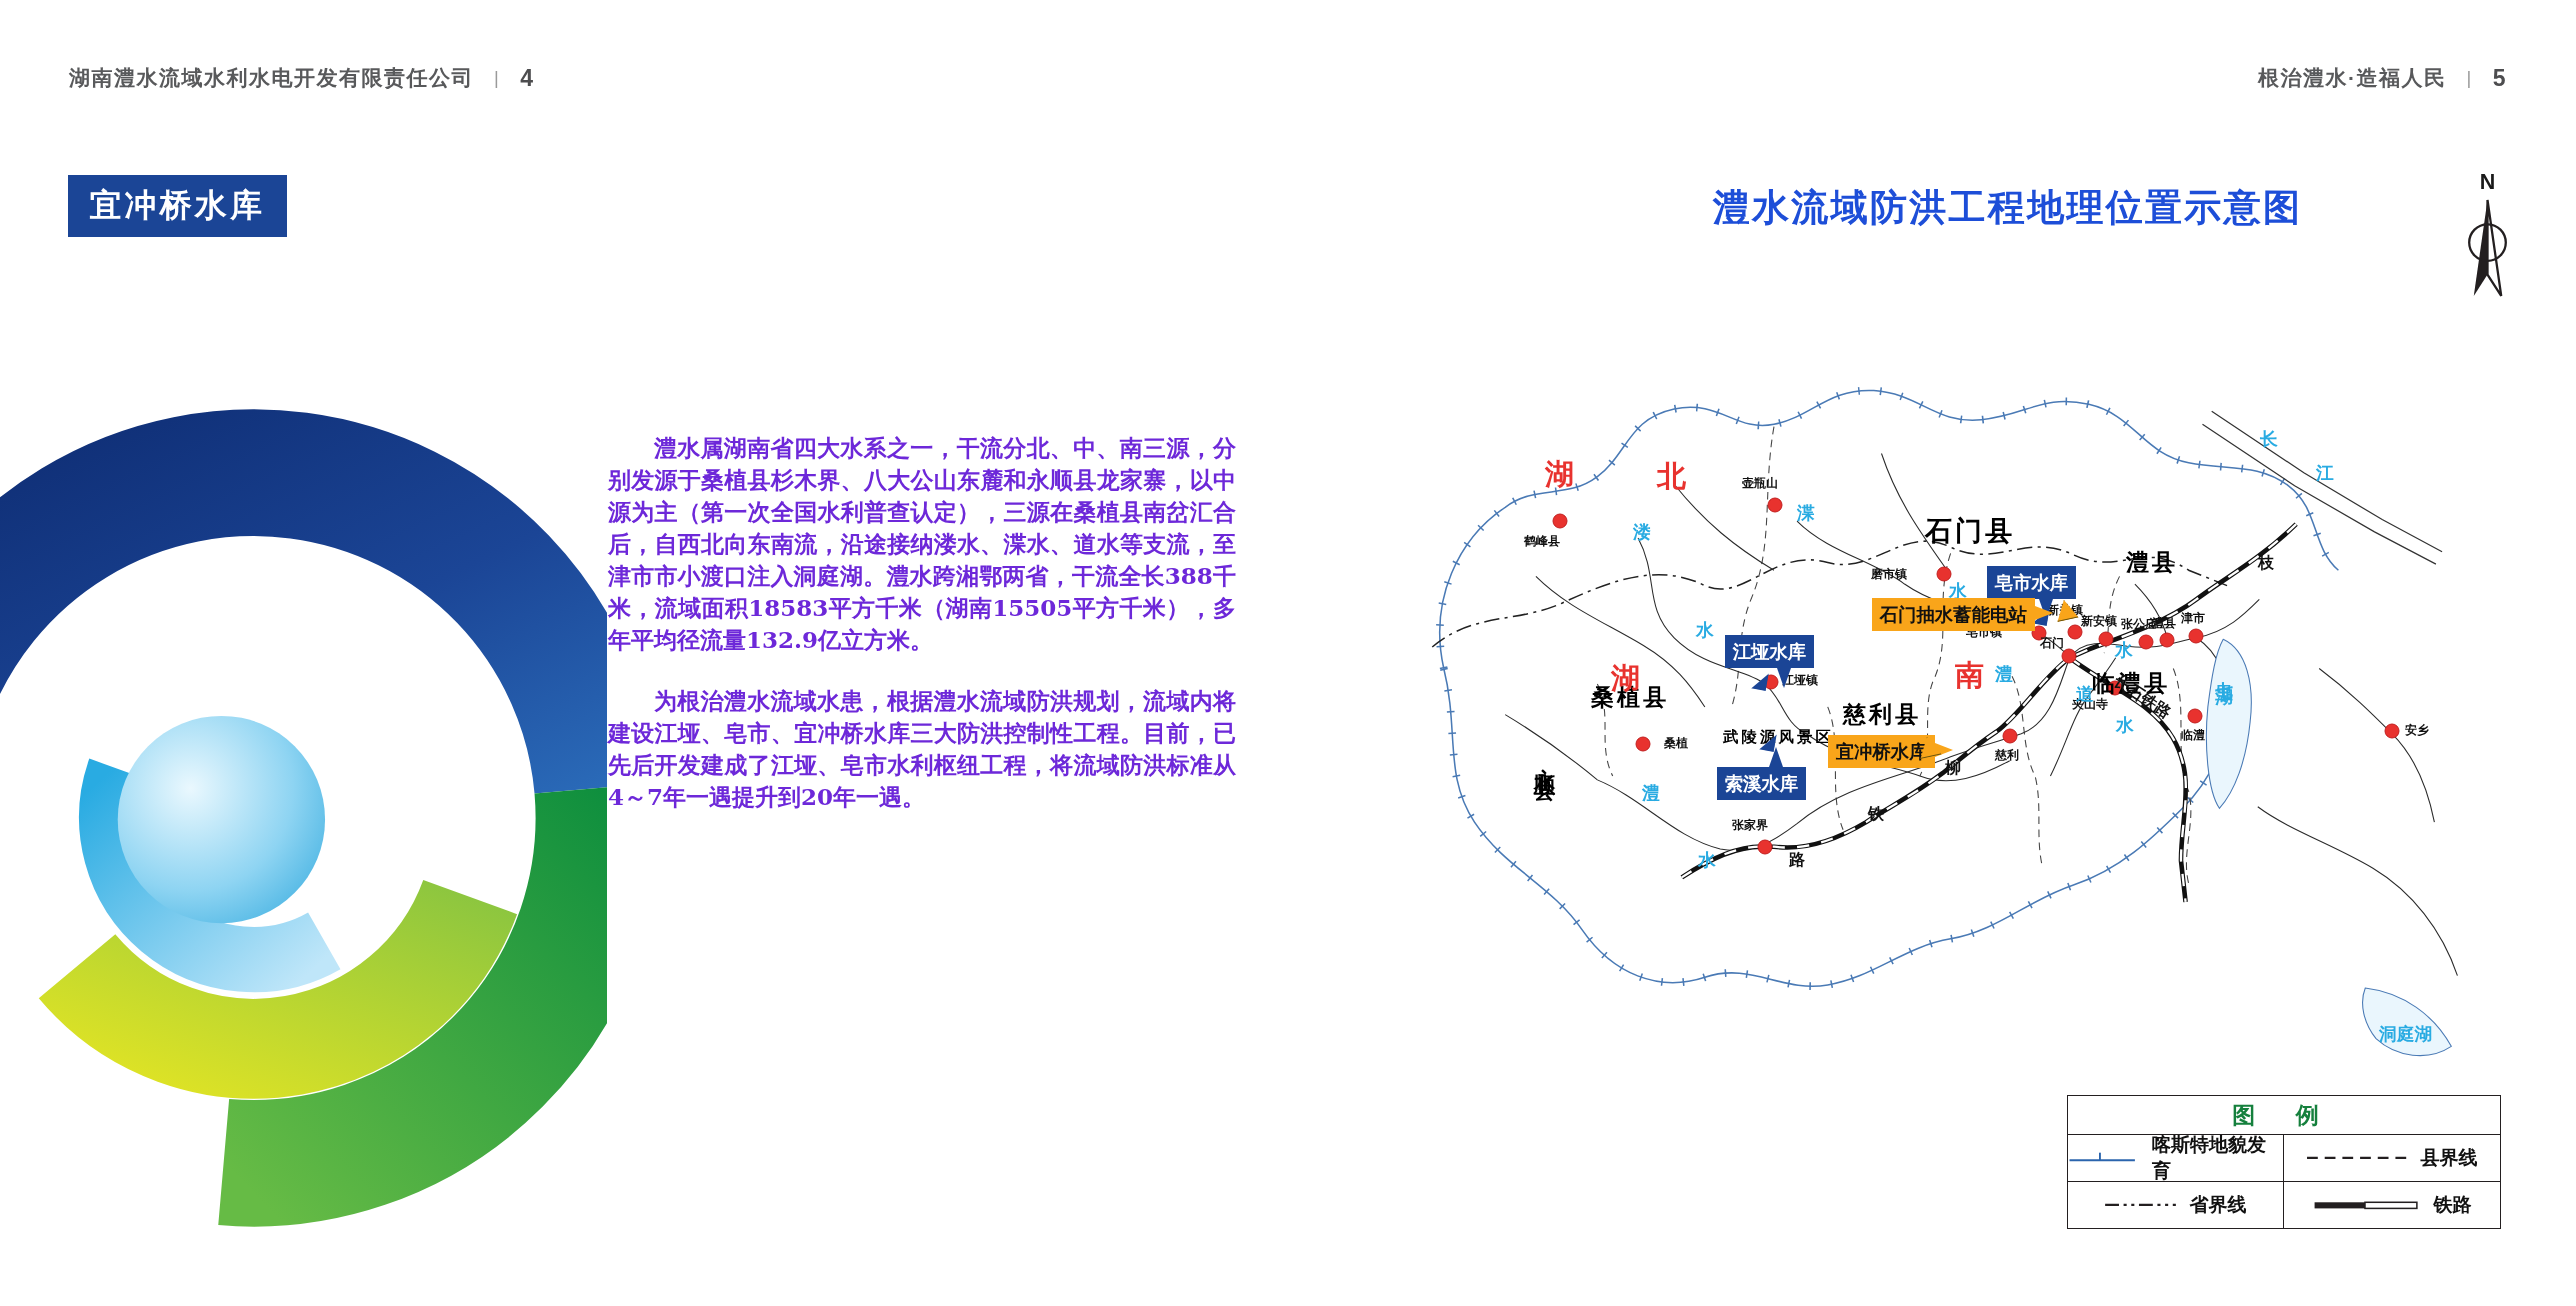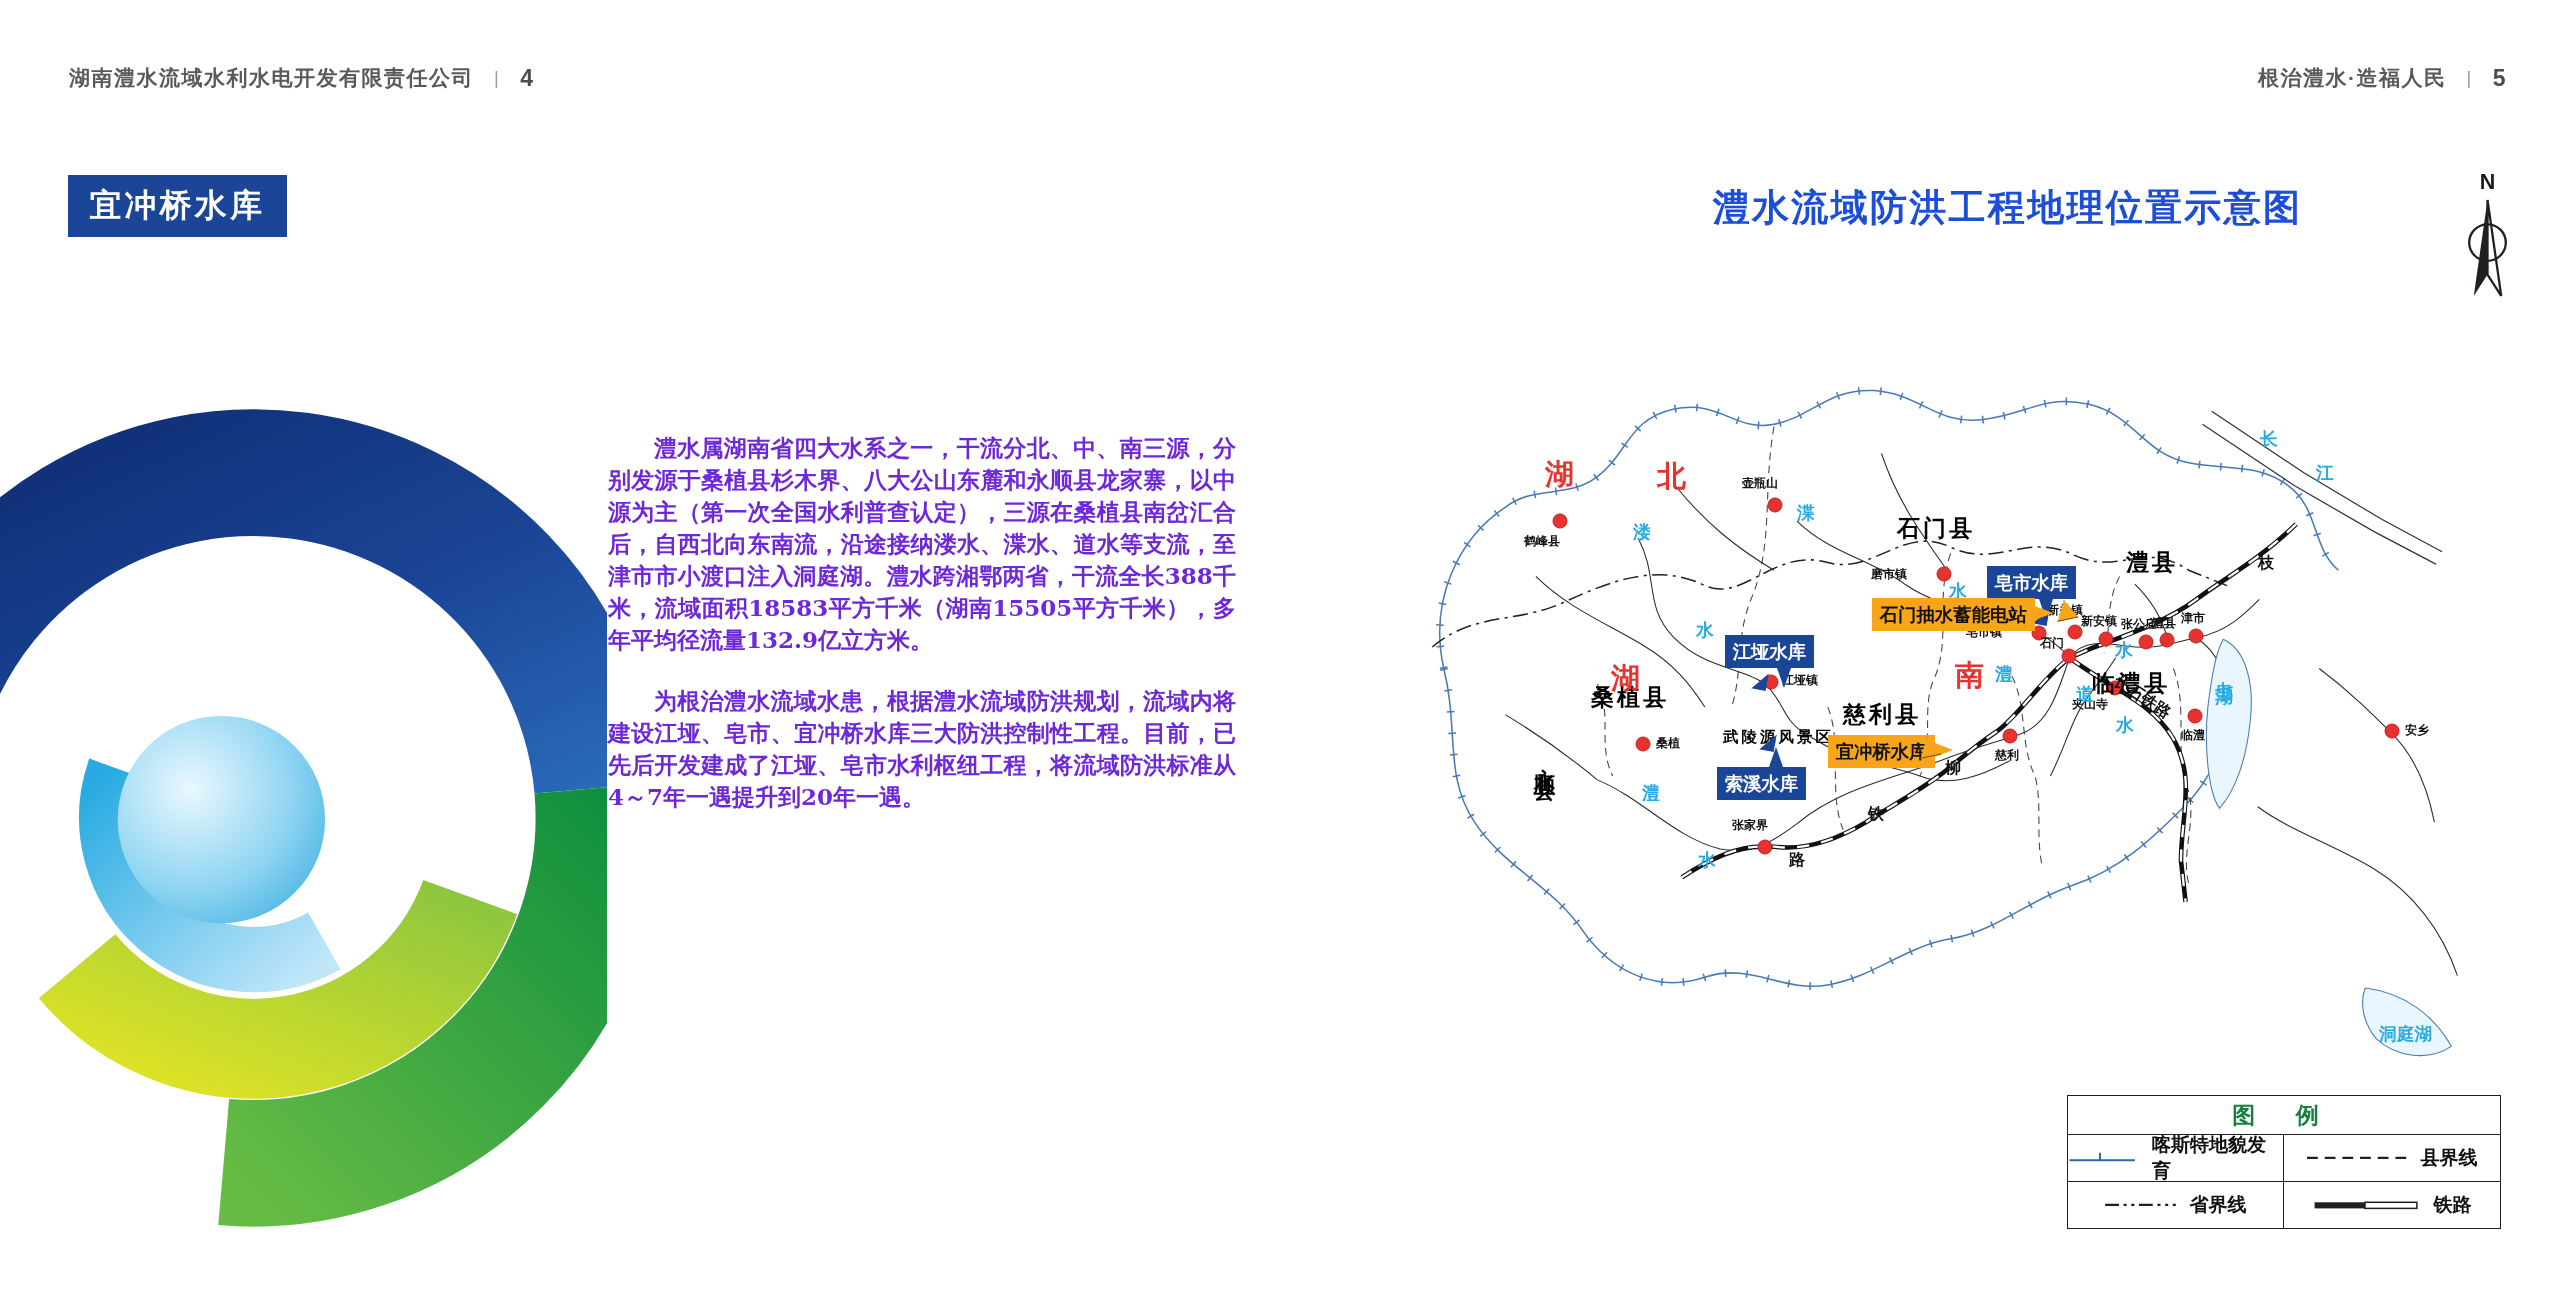--- a/index.html
+++ b/index.html
@@ -210,24 +210,24 @@
       <div class="m-city-label" style="left: 768px; top: 381px;">临澧</div>
       <div class="m-dot" style="left: 702px; top: 342px;"></div>
       <div class="m-city-label" style="left: 659px; top: 350px;">夹山寺</div>
       <div class="m-dot" style="left: 597px; top: 390px;"></div>
       <div class="m-city-label" style="left: 582px; top: 401px;">慈利</div>
       <div class="m-dot" style="left: 979px; top: 385px;"></div>
       <div class="m-city-label" style="left: 992px; top: 376px;">安乡</div>
       <div class="m-dot" style="left: 352px; top: 501px;"></div>
       <div class="m-city-label" style="left: 319px; top: 471px;">张家界</div>
       <div class="m-dot" style="left: 230px; top: 398px;"></div>
-      <div class="m-city-label" style="left: 243px; top: 389px;">桑植</div>
+      <div class="m-city-label" style="left: 251px; top: 389px;">桑植</div>
       <div class="m-dot" style="left: 358px; top: 336px;"></div>
       <div class="m-city-label" style="left: 369px; top: 326px;">江垭镇</div>
-      <div class="m-region" style="left: 484px; top: 167px; font-size: 23px;">石门县</div>
+      <div class="m-region" style="left: 512px; top: 167px; font-size: 27px;">石门县</div>
       <div class="m-region" style="left: 713px; top: 201px; font-size: 23px;">澧县</div>
       <div class="m-region" style="left: 679px; top: 322px; font-size: 23px;">临澧县</div>
       <div class="m-region" style="left: 430px; top: 353px; font-size: 23px;">慈利县</div>
       <div class="m-region" style="left: 178px; top: 336px; font-size: 23px;">桑植县</div>
       <div class="m-region" style="left: 310px; top: 381px; font-size: 15.4px;">武陵源风景区</div>
       <div class="m-region vertical" style="left: 117px; top: 405px; font-size: 21.5px;">永顺县</div>
       <div class="m-prov" style="left: 132px; top: 109px;">湖</div>
       <div class="m-prov" style="left: 244px; top: 111px;">北</div>
       <div class="m-prov" style="left: 198px; top: 313px;">湖</div>
       <div class="m-prov" style="left: 542px; top: 310px;">南</div>

